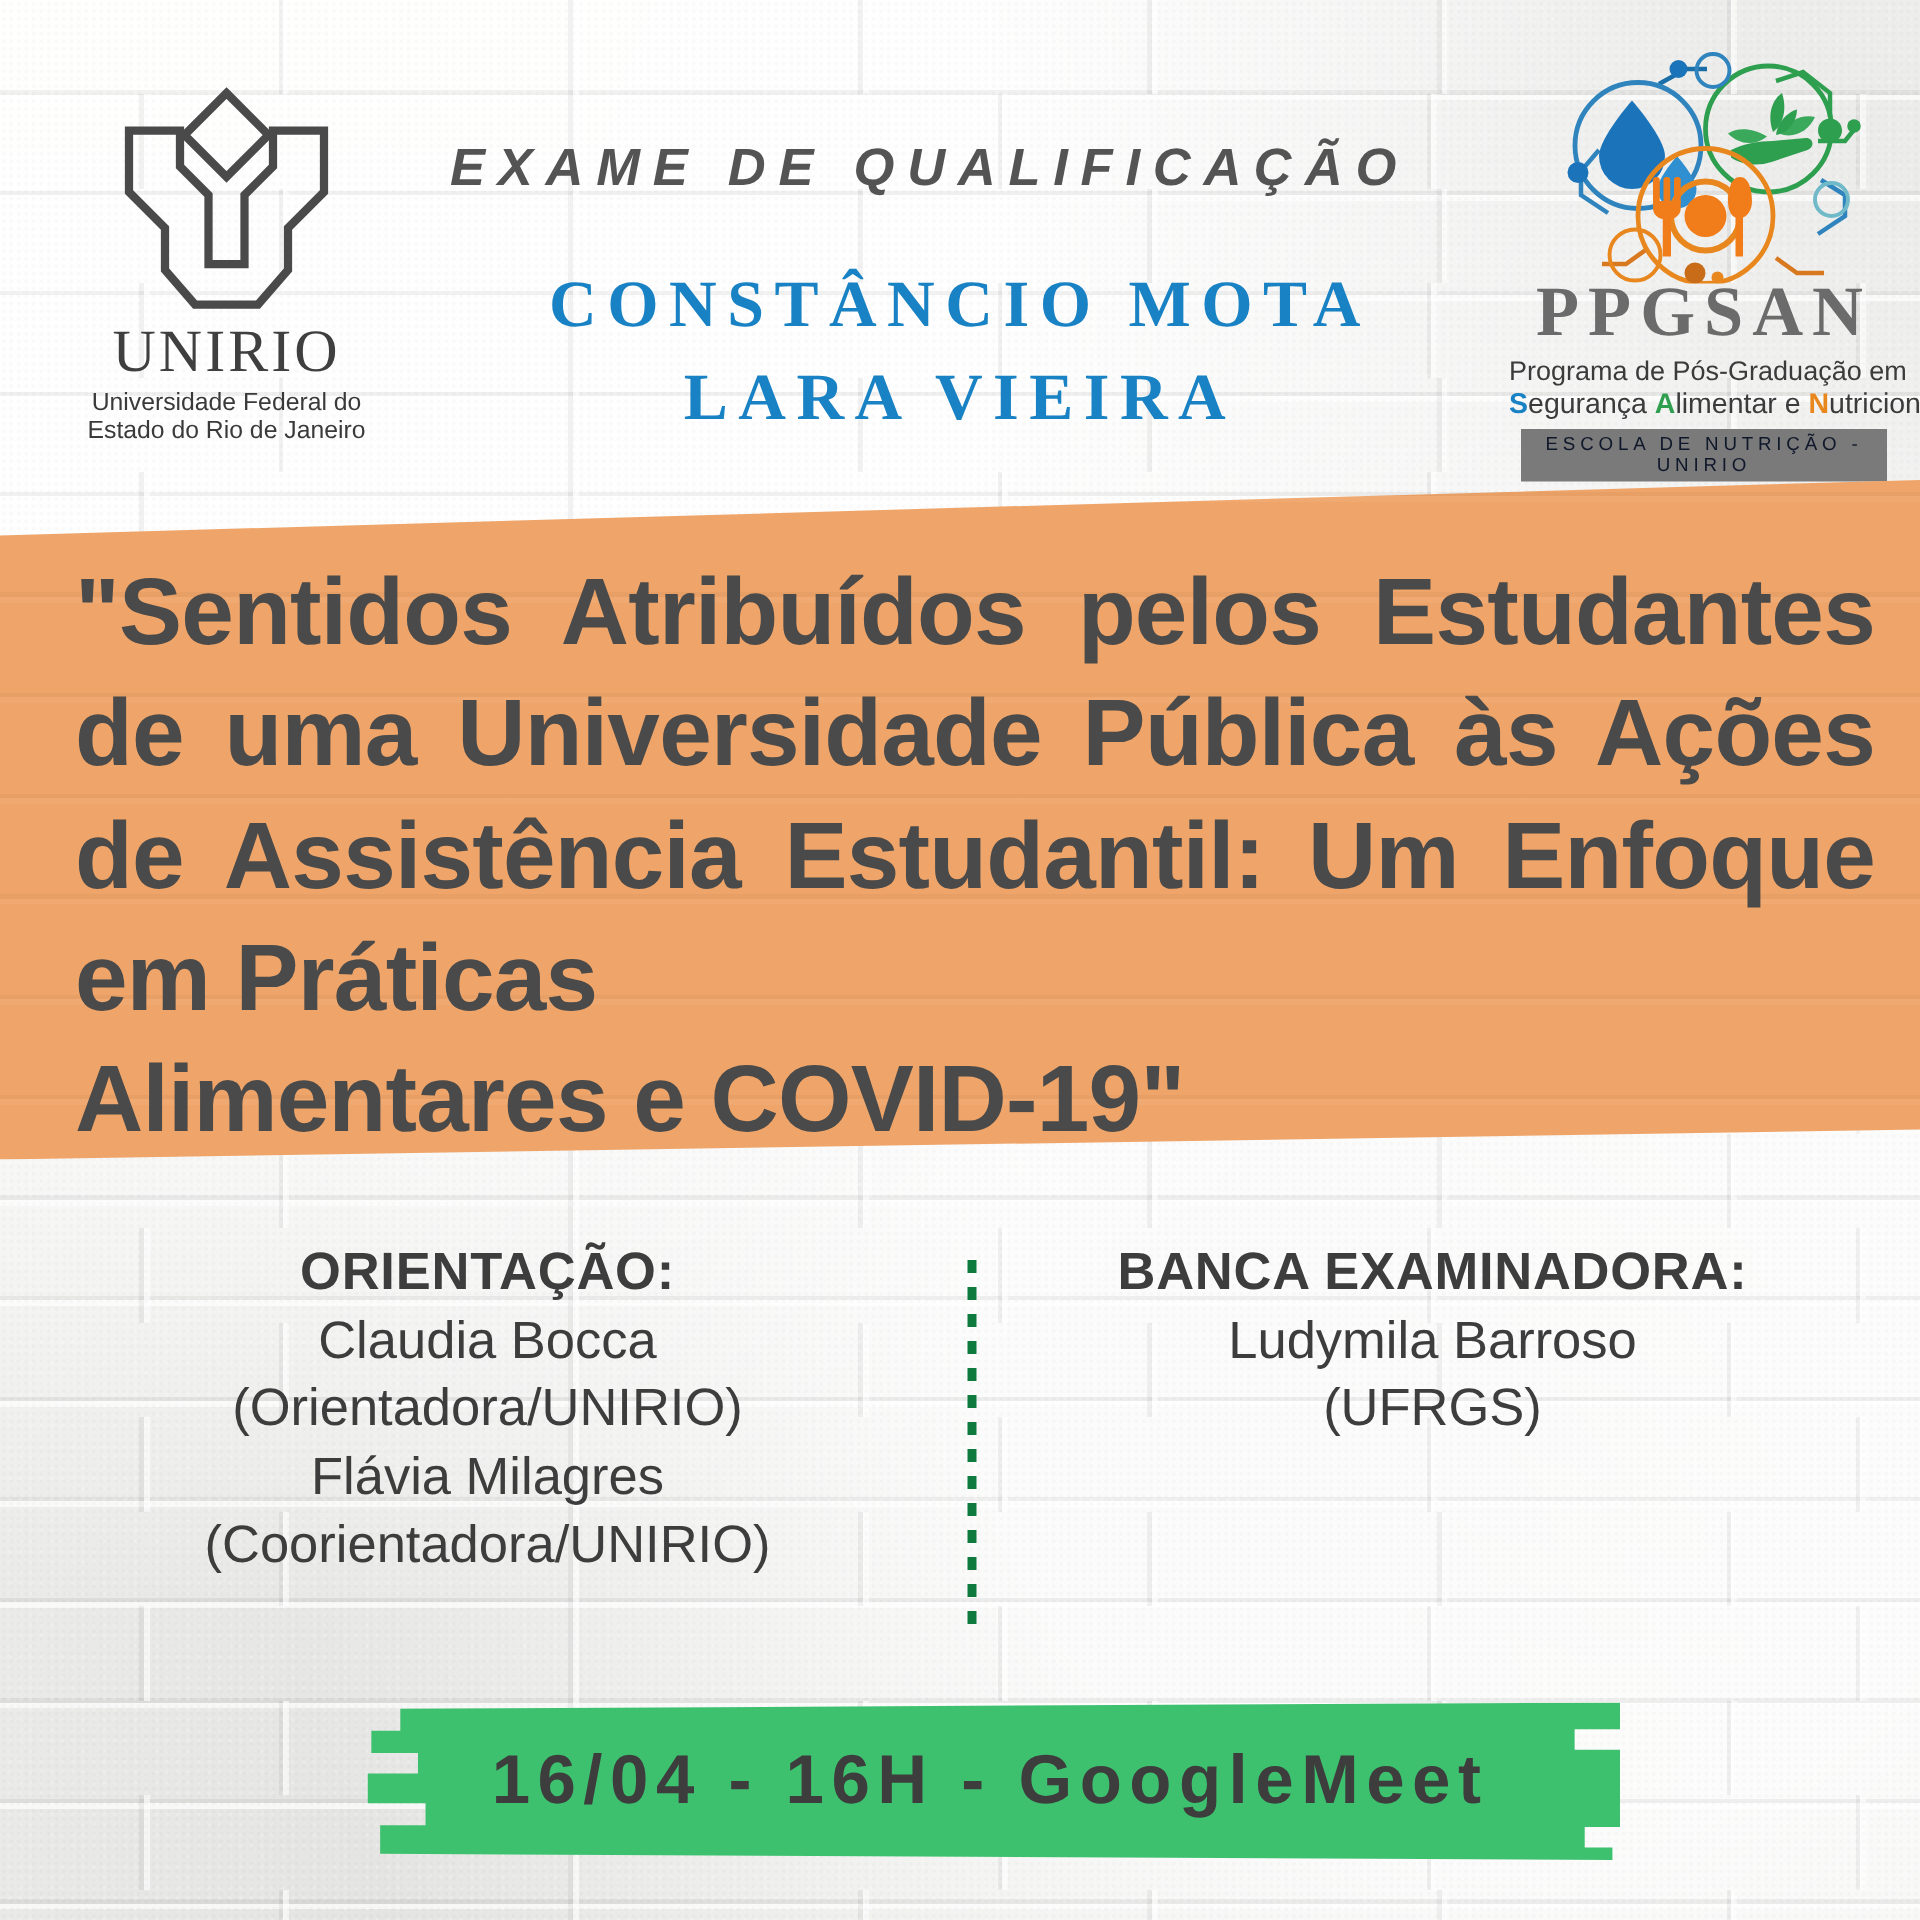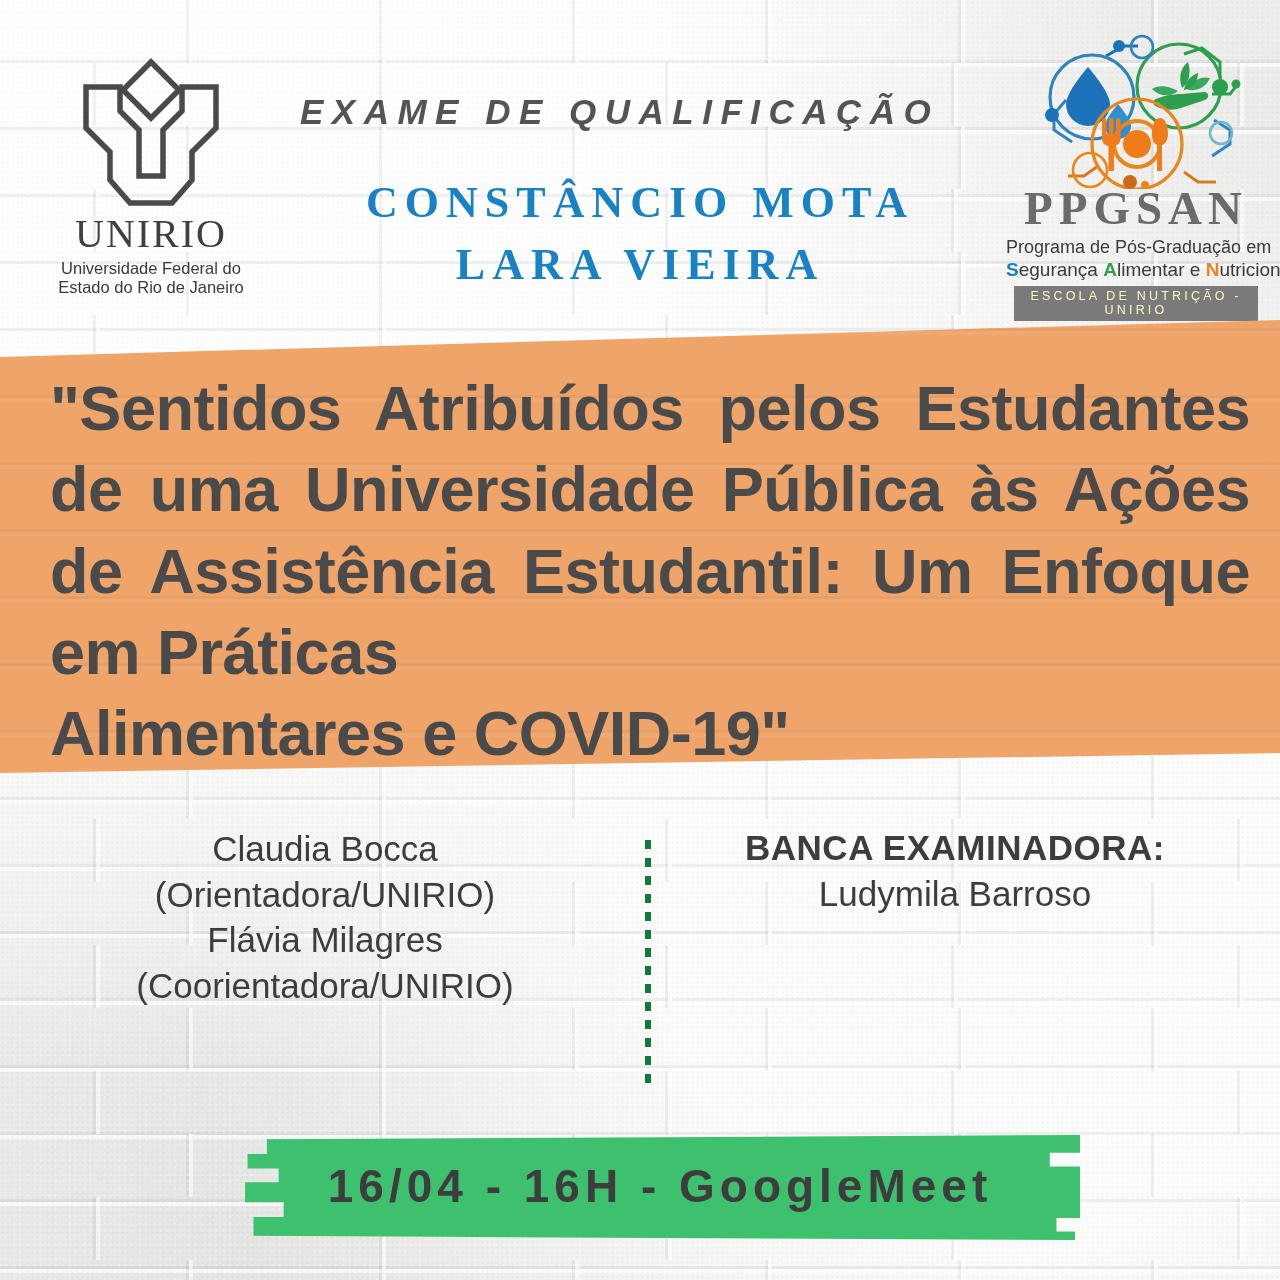--- a/index.html
+++ b/index.html
@@ -116,21 +116,21 @@
   }
   .ppgsan .l2{
     font-family:"Liberation Sans", sans-serif;
     font-size:19px;color:#3b3b3b;text-align:center;
     line-height:1.2;white-space:nowrap;
   }
   .ppgsan .l2 .s{color:#1982c4;font-weight:bold;}
   .ppgsan .l2 .a{color:#2e9e4f;font-weight:bold;}
   .ppgsan .l2 .n{color:#e8871e;font-weight:bold;}
   .ppgsan .bar{
-    margin:5px auto 0;background:#7a7a7a;color:#fef9c3;
+    margin:5px auto 0;background:#7a7a7a;color:#0f172a;
     font-family:"Liberation Sans", sans-serif;
     font-size:12.5px;letter-spacing:3.2px;text-align:center;
     padding:3px 0 4px;width:244px;
   }
 
   
   .orange{
     position:absolute;left:0;top:0;width:1280px;height:1280px;
     background:#efa569;
     -webkit-clip-path:polygon(0 357px, 1280px 320px, 1280px 753px, 0 773px);
@@ -288,31 +288,33 @@
   </div>
 
   <div class="orange"></div>
   <div class="orange-tex"></div>
   <div class="thesis">
     <span>"Sentidos Atribuídos pelos Estudantes de uma Universidade Pública às Ações de Assistência Estudantil: Um Enfoque em Práticas</span>
     <span class="last">Alimentares e COVID-19"</span>
   </div>
 
   <div class="col col-left">
+    <div class="head">ORIENTAÇÃO:</div>
     <div class="nm">Claudia Bocca</div>
     <div class="af">(Orientadora/UNIRIO)</div>
     <div class="nm">Flávia Milagres</div>
     <div class="af">(Coorientadora/UNIRIO)</div>
   </div>
 
   <div class="divider"></div>
 
   <div class="col col-right">
     <div class="head">BANCA EXAMINADORA:</div>
     <div class="nm">Ludymila Barroso</div>
+    <div class="af">(UFRGS)</div>
   </div>
 
   <div class="tape-wrap">
     <div class="tape"></div>
     <div class="tape-text">16/04 - 16H - GoogleMeet</div>
   </div>
 
 </div>
 
 </body></html>

